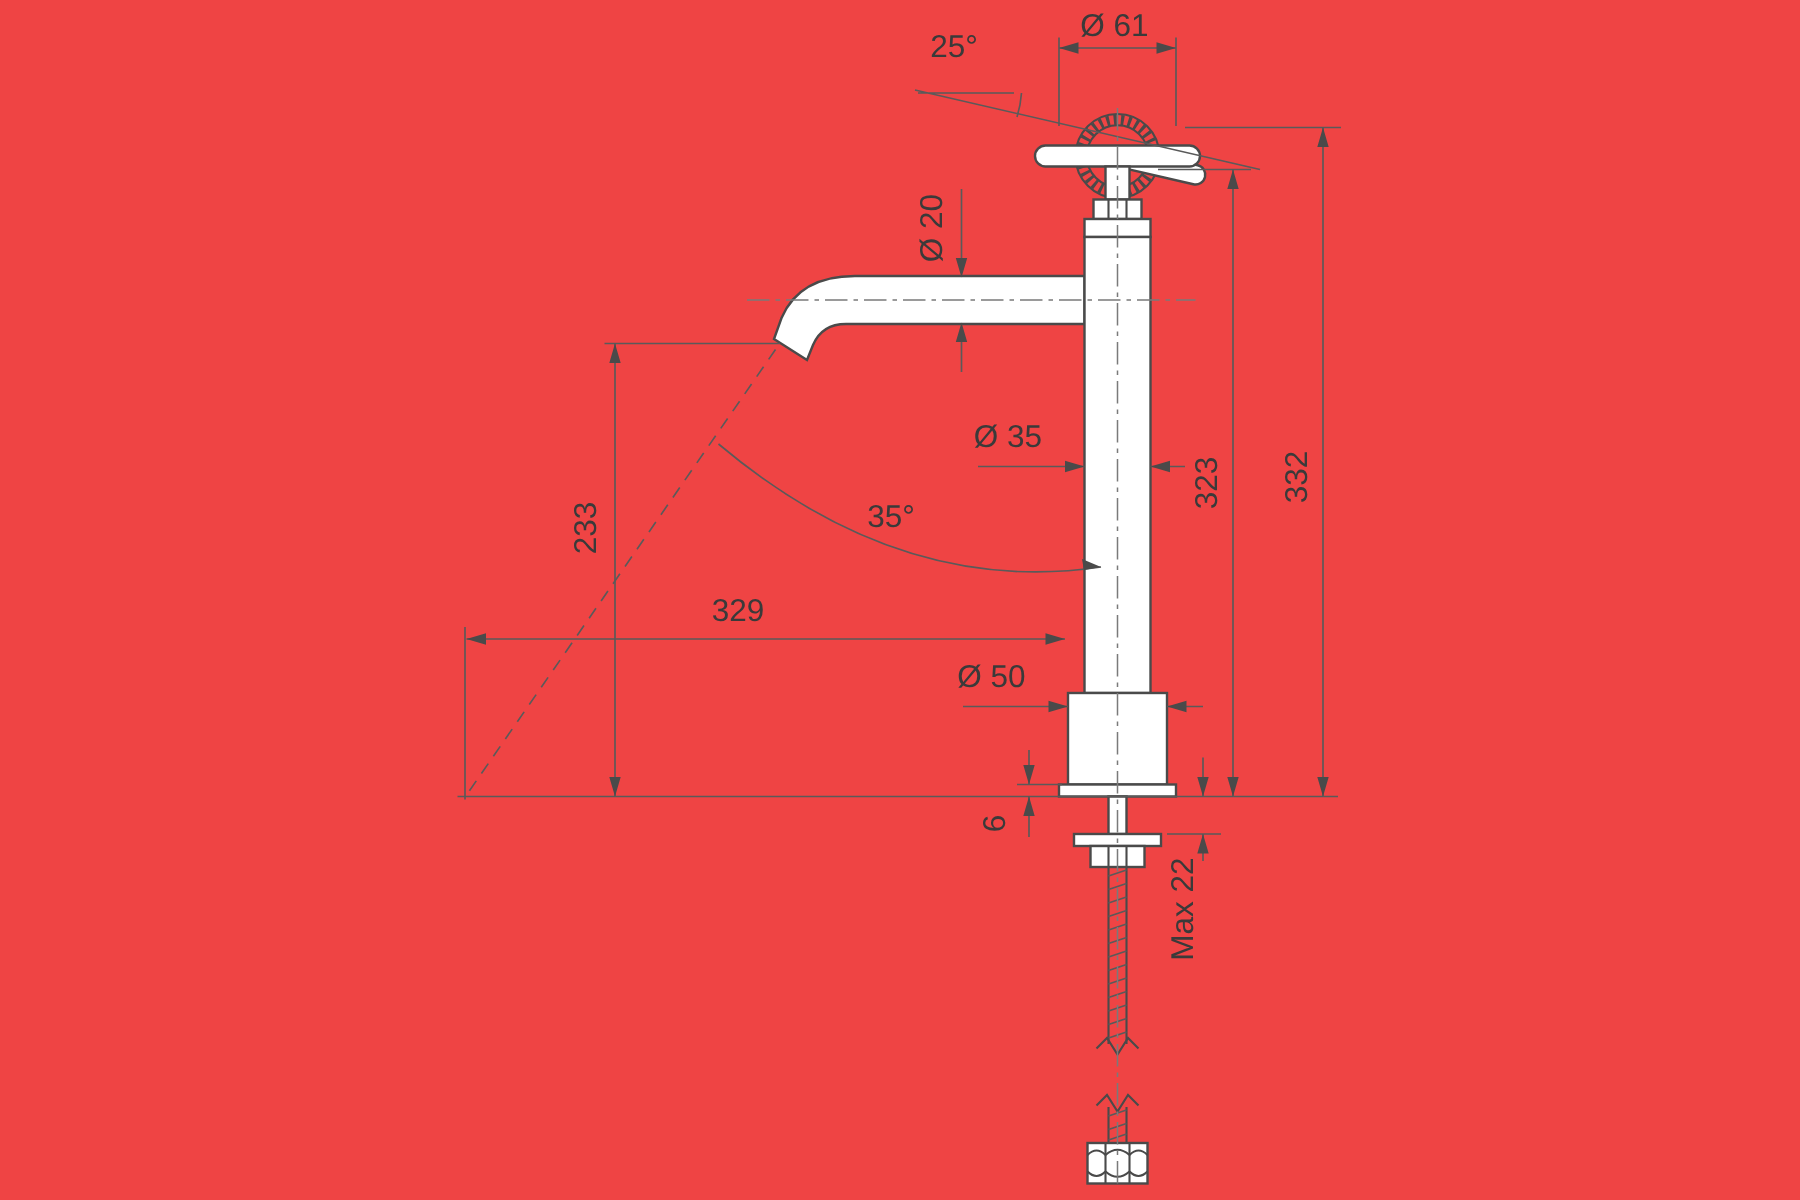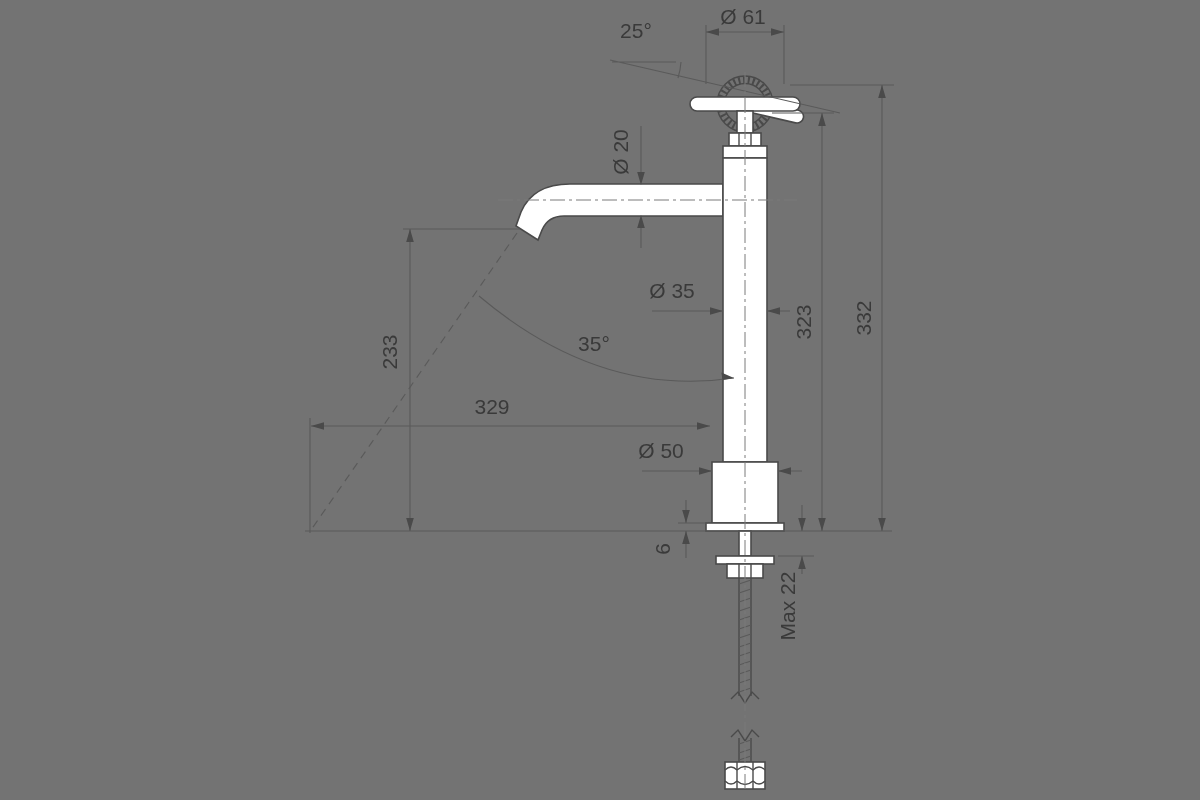--- a/index.html
+++ b/index.html
@@ -1,16 +1,16 @@
 <!DOCTYPE html>
 <html><head>
 <meta charset="utf-8">
 <style>
   html,body{margin:0;padding:0;background:#ffffff;}
-  .canvas{position:relative;width:1200px;height:800px;background:#737373;overflow:hidden;}
+  .canvas{position:relative;width:1200px;height:800px;background:#ef4444;overflow:hidden;}
   svg{position:absolute;left:0;top:0;}
   .part{fill:#ffffff;stroke:#4a4a4a;stroke-width:1.6;}
   .partline{fill:none;stroke:#4a4a4a;stroke-width:1.4;}
   .dim{fill:none;stroke:#5a5a5a;stroke-width:1.1;}
   .arr{fill:#4a4a4a;stroke:none;}
   .cl{fill:none;stroke:#7a7a7a;stroke-width:1;stroke-dasharray:15 4 3 4;}
   .stream{fill:none;stroke:#5a5a5a;stroke-width:1.1;stroke-dasharray:8 6;}
   .knurl{fill:none;stroke:#4a4a4a;stroke-width:7;stroke-dasharray:2 2.8;}
   text{font-family:"Liberation Sans", sans-serif;font-size:21px;fill:#3a3a3a;}
 </style>

